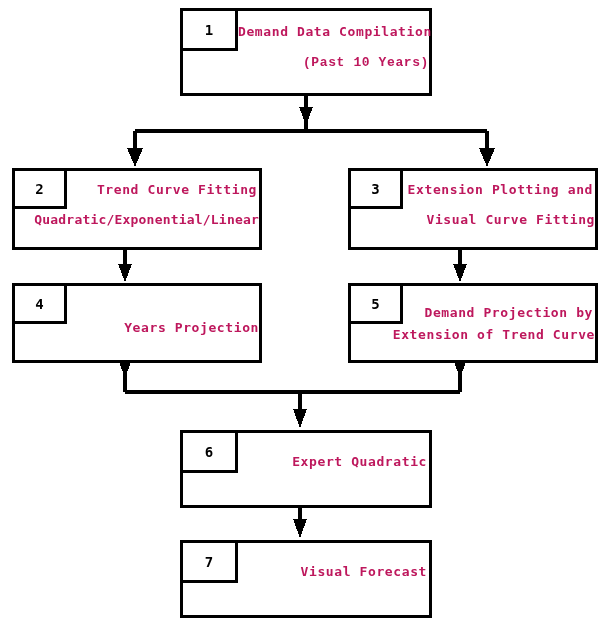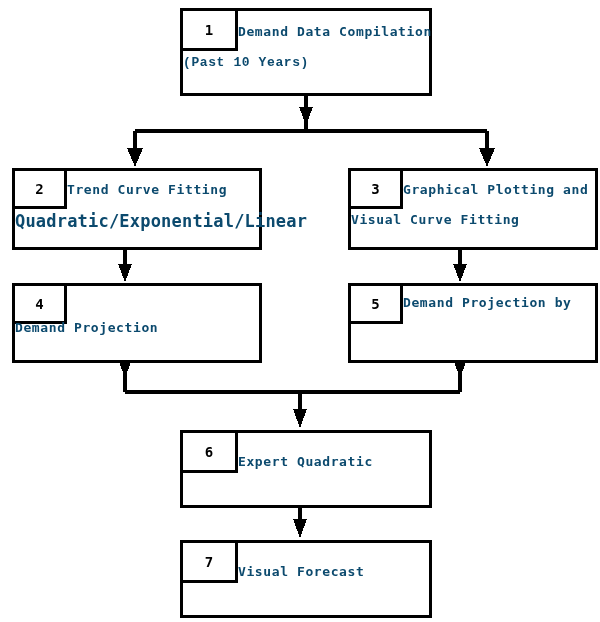--- a/index.html
+++ b/index.html
@@ -48,29 +48,29 @@
     font-family: "DejaVu Sans Mono", monospace;
     font-size: 14px;
     font-weight: bold;
     color: #000000;
     letter-spacing: 0px;
   }
   .box-text {
     position: absolute;
     left: 0;
     right: 0;
-    text-align: left;
+    text-align: right;
     font-family: "DejaVu Sans Mono", monospace;
     font-weight: bold;
-    color: #0c4a6e;
+    color: #be185d;
     line-height: 1.05;
     white-space: nowrap;
   }
   .t-size-a { font-size: 13px; letter-spacing: 0.6px; }
-  .t-size-b { font-size: 17px; letter-spacing: 0.2px; }
+  .t-size-b { font-size: 13px; letter-spacing: 0.2px; }
   
   #box-1 { left: 180px; top: 8px; width: 252px; height: 88px; }
   #box-1 .num-tab { width: 55px; height: 40px; }
   #box-1 .line-1 { top: 14px; left: 55px; right: 2px; }
   #box-1 .line-2 { top: 45px; font-family: Liberation Mono, monospace; }
   
   #box-2 { left: 12px; top: 168px; width: 250px; height: 82px; }
   #box-2 .num-tab { width: 52px; height: 38px; }
   #box-2 .line-1 { top: 12px; left: 52px; right: 2px; }
   #box-2 .line-2 { top: 42px; }
@@ -79,21 +79,21 @@
   #box-3 .num-tab { width: 52px; height: 38px; }
   #box-3 .line-1 { top: 12px; left: 52px; right: 2px; }
   #box-3 .line-2 { top: 42px; }
   
   #box-4 { left: 12px; top: 283px; width: 250px; height: 80px; }
   #box-4 .num-tab { width: 52px; height: 38px; }
   #box-4 .line-1 { top: 35px; }
   
   #box-5 { left: 348px; top: 283px; width: 250px; height: 80px; }
   #box-5 .num-tab { width: 52px; height: 38px; }
-  #box-5 .line-1 { top: 10px; left: 52px; right: 2px; }
+  #box-5 .line-1 { top: 20px; left: 52px; right: 2px; }
   #box-5 .line-2 { top: 42px; }
   
   #box-6 { left: 180px; top: 430px; width: 252px; height: 78px; }
   #box-6 .num-tab { width: 55px; height: 40px; }
   #box-6 .line-1 { top: 22px; left: 55px; right: 2px; }
   
   #box-7 { left: 180px; top: 540px; width: 252px; height: 78px; }
   #box-7 .num-tab { width: 55px; height: 40px; }
   #box-7 .line-1 { top: 22px; left: 55px; right: 2px; }
 </style>
@@ -169,32 +169,33 @@
   </div>
 
   <div class="proc-box" id="box-2">
     <div class="num-tab">2</div>
     <div class="box-text t-size-a line-1">Trend Curve Fitting</div>
     <div class="box-text t-size-b line-2">Quadratic/Exponential/Linear</div>
   </div>
 
   <div class="proc-box" id="box-3">
     <div class="num-tab">3</div>
-    <div class="box-text t-size-a line-1">Graphical Plotting and</div>
+    <div class="box-text t-size-a line-1">Extension Plotting and</div>
     <div class="box-text t-size-a line-2">Visual Curve Fitting</div>
   </div>
 
   <div class="proc-box" id="box-4">
     <div class="num-tab">4</div>
-    <div class="box-text t-size-a line-1">Demand Projection</div>
+    <div class="box-text t-size-a line-1">Years Projection</div>
   </div>
 
   <div class="proc-box" id="box-5">
     <div class="num-tab">5</div>
     <div class="box-text t-size-a line-1">Demand Projection by</div>
+    <div class="box-text t-size-a line-2">Extension of Trend Curve</div>
   </div>
 
   <div class="proc-box" id="box-6">
     <div class="num-tab">6</div>
     <div class="box-text t-size-a line-1">Expert Quadratic</div>
   </div>
 
   <div class="proc-box" id="box-7">
     <div class="num-tab">7</div>
     <div class="box-text t-size-a line-1">Visual Forecast</div>

